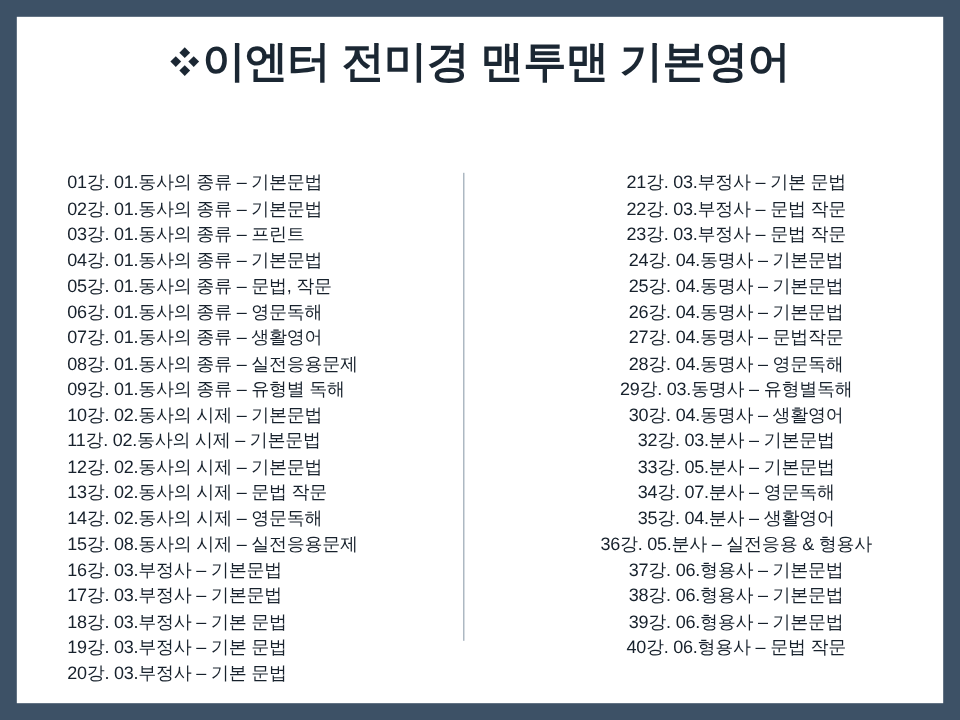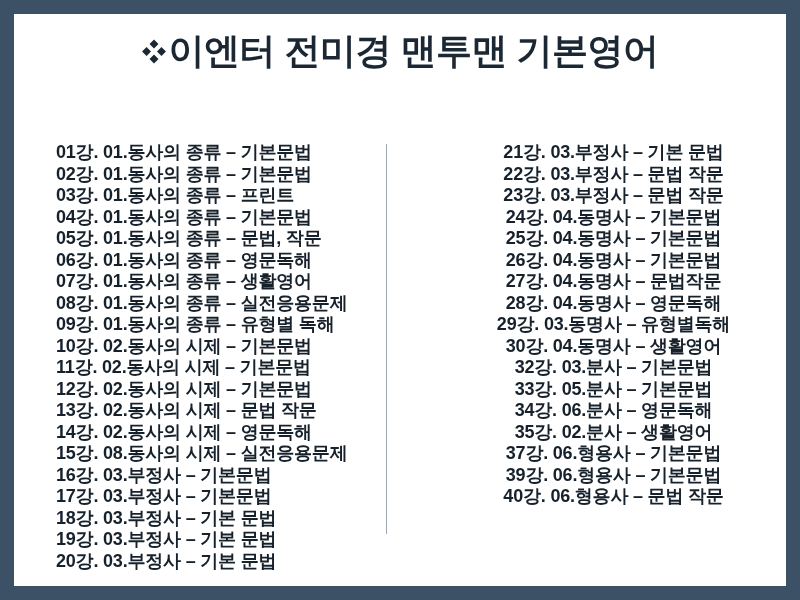--- a/index.html
+++ b/index.html
@@ -65,22 +65,22 @@
     background: #9aa7b4;
     height: 390px;
     margin-top: 2px;
   }
   .col-right {
     width: 399px;
     padding-left: 54px;
     text-align: center;
   }
   .line {
-    font-size: 18px;
-    font-weight: bold;
+    font-size: 15px;
+    font-weight: normal;
     color: #17212c;
     line-height: 21.5px;
     white-space: nowrap;
     letter-spacing: -0.2px;
   }
 </style>
 </head>
 <body>
 
 <div class="slide">
@@ -122,21 +122,23 @@
       <div class="line">23강. 03.부정사 – 문법 작문</div>
       <div class="line">24강. 04.동명사 – 기본문법</div>
       <div class="line">25강. 04.동명사 – 기본문법</div>
       <div class="line">26강. 04.동명사 – 기본문법</div>
       <div class="line">27강. 04.동명사 – 문법작문</div>
       <div class="line">28강. 04.동명사 – 영문독해</div>
       <div class="line">29강. 03.동명사 – 유형별독해</div>
       <div class="line">30강. 04.동명사 – 생활영어</div>
       <div class="line">32강. 03.분사 – 기본문법</div>
       <div class="line">33강. 05.분사 – 기본문법</div>
-      <div class="line">34강. 06.분사 – 영문독해</div>
-      <div class="line">35강. 02.분사 – 생활영어</div>
+      <div class="line">34강. 07.분사 – 영문독해</div>
+      <div class="line">35강. 04.분사 – 생활영어</div>
+      <div class="line">36강. 05.분사 – 실전응용 &amp; 형용사</div>
       <div class="line">37강. 06.형용사 – 기본문법</div>
+      <div class="line">38강. 06.형용사 – 기본문법</div>
       <div class="line">39강. 06.형용사 – 기본문법</div>
       <div class="line">40강. 06.형용사 – 문법 작문</div>
     </div>
   </div>
 
 </div>
 
 </body></html>

